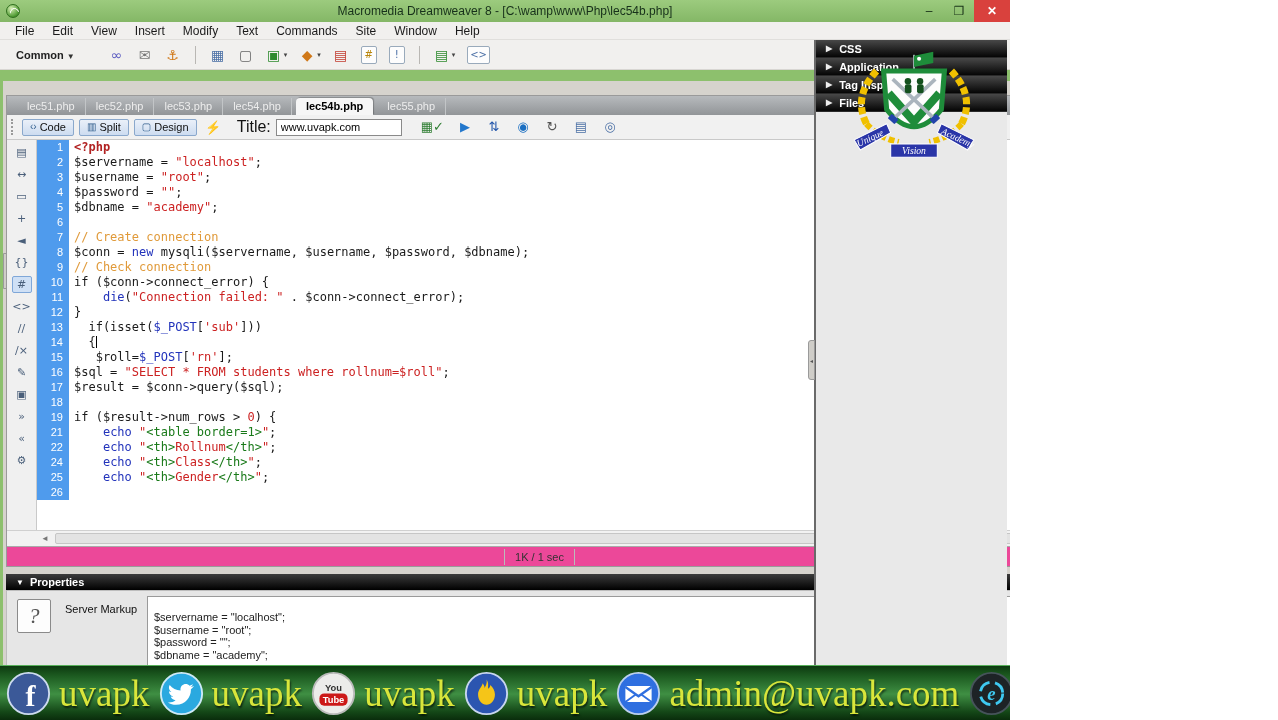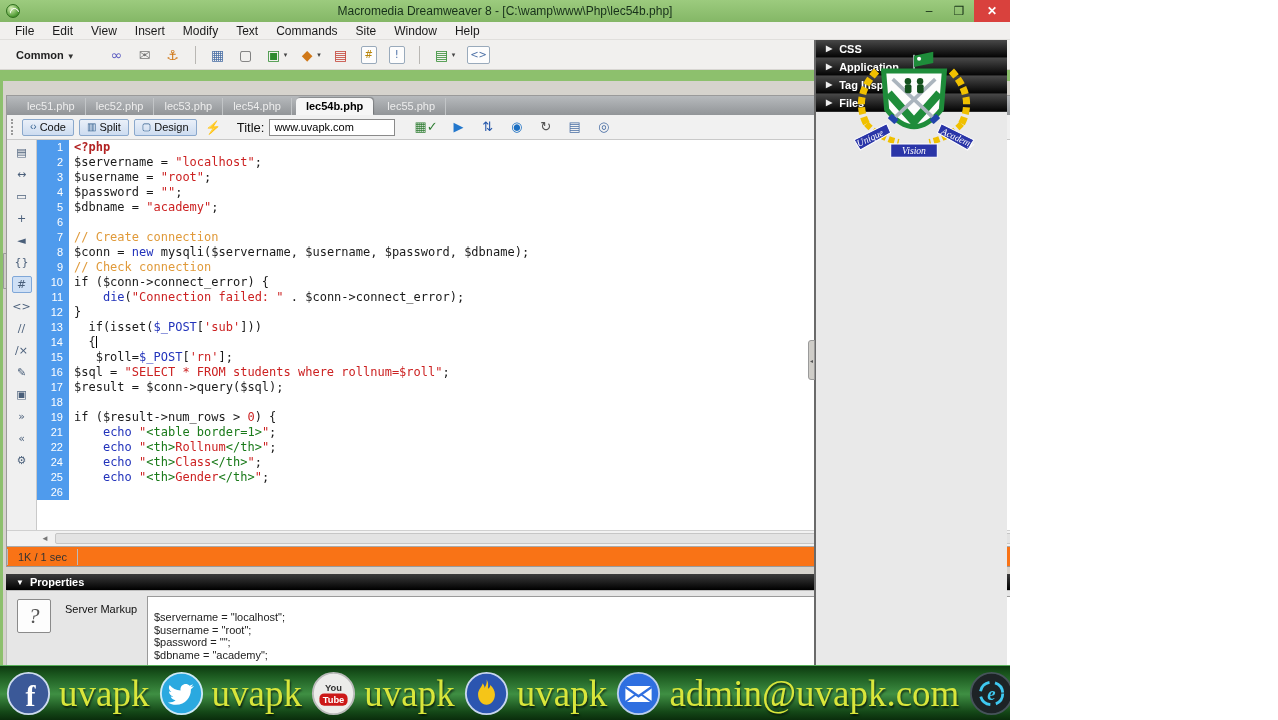--- a/index.html
+++ b/index.html
@@ -56,21 +56,21 @@
   .doc-ctrls span { font-size:10px; color:#222; }
 
   .doctoolbar { height:25px; background:#f1f1f1; border-bottom:1px solid #c9c9c9; display:flex;
     align-items:center; gap:5px; padding-left:4px; }
   .grip { width:4px; height:16px; border-left:2px dotted #9a9a9a; margin-right:2px; }
   .viewbtn { display:flex; align-items:center; gap:3px; font-size:11px; color:#111;
     background:linear-gradient(#eaf0f9,#cddcf0); border:1px solid #8aa8cc; border-radius:2px;
     padding:1px 7px 2px; }
   .viewbtn .vicon { font-size:10px; color:#35618f; }
   .lightning { font-size:13px; color:#c79c2a; margin:0 4px; }
-  .title-label { font-size:13px; color:#111; margin-left:6px; }
+  .title-label { font-size:16px; color:#111; margin-left:6px; }
   .title-input { width:126px; height:17px; font-size:11px; border:1px solid #8a8a8a; padding:0 4px;
     font-family:"Liberation Sans",sans-serif; }
   .dt-icons { display:flex; align-items:center; gap:13px; margin-left:14px; }
   .dt-icons .mi { font-size:13px; }
 
   .codearea { flex:1; display:flex; min-height:0; }
   .codetoolbar { width:30px; background:#f0f0f0; border-right:1px solid #c9c9c9; display:flex;
     flex-direction:column; align-items:center; padding-top:4px; gap:5px; }
   .ct-icon { font-size:11px; color:#4a5f7a; width:20px; height:17px; display:flex; align-items:center;
     justify-content:center; font-family:"DejaVu Sans",sans-serif; }
@@ -96,22 +96,22 @@
   .vs-thumb { position:absolute; left:1px; width:14px; top:17px; height:78%; background:#dcdcdc;
     border:1px solid #b8b8b8; border-radius:2px; }
 
   .hscroll { height:16px; background:#f2f2f2; border-top:1px solid #d0d0d0; position:relative; }
   .hs-arrow { position:absolute; top:0; height:100%; width:16px; font-size:8px; color:#777;
     display:flex; align-items:center; justify-content:center; }
   .hs-left { left:30px; } .hs-right { right:2px; }
   .hs-thumb { position:absolute; left:48px; right:20px; top:2px; bottom:2px; background:#e3e3e3;
     border:1px solid #c6c6c6; border-radius:2px; }
 
-  .statusbar { height:20px; background:#f97316; border-top:1px solid #aaa; display:flex;
-    align-items:center; justify-content:flex-start; }
+  .statusbar { height:20px; background:#ec4899; border-top:1px solid #aaa; display:flex;
+    align-items:center; justify-content:center; }
   .status-size { font-size:11px; color:#333; border-left:1px solid #bbb; border-right:1px solid #bbb;
     padding:2px 10px; margin-right:4px; }
 
   
   .props { position:absolute; left:3px; top:493px; width:1071px; height:102px; }
   .props-header { height:16px; background:linear-gradient(#3c3c3c,#000); color:#fff; font-size:11px;
     font-weight:bold; display:flex; align-items:center; padding-left:10px; gap:6px; }
   .props-header .tri { font-size:8px; }
   .props-menu-icon { margin-left:auto; margin-right:8px; font-size:10px; color:#fff; }
   .props-body { height:86px; background:#e6e6e6; border:1px solid #bdbdbd; position:relative; }

